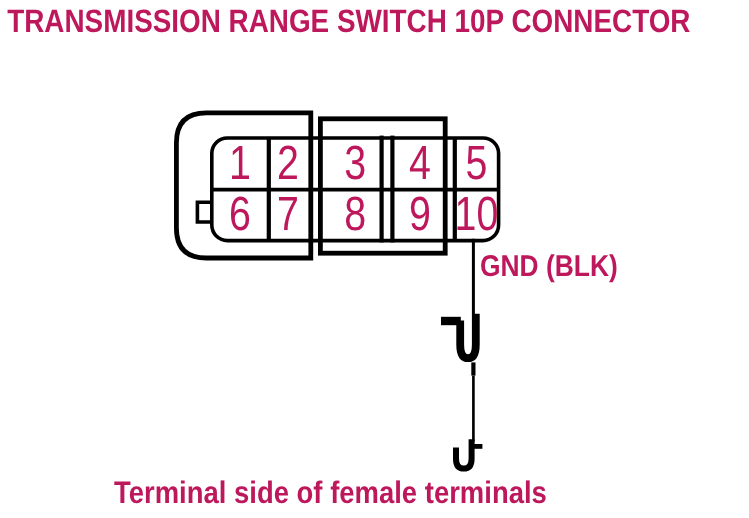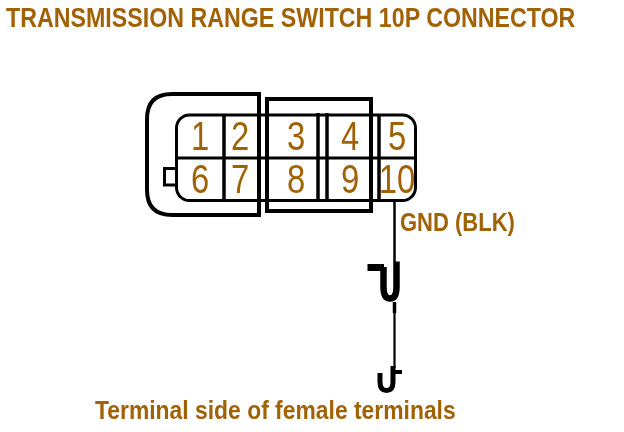--- a/index.html
+++ b/index.html
@@ -7,21 +7,21 @@
     padding: 0;
     background: #ffffff;
   }
   .stage {
     position: relative;
     width: 624px;
     height: 432px;
     background: #ffffff;
     overflow: hidden;
     font-family: "Liberation Sans", sans-serif;
-    color: #a16207;
+    color: #be185d;
   }
   .title {
     position: absolute;
     left: 6px;
     top: 3px;
     font-size: 27px;
     font-weight: 700;
     white-space: nowrap;
     letter-spacing: 0px;
     transform: scaleX(0.86);

